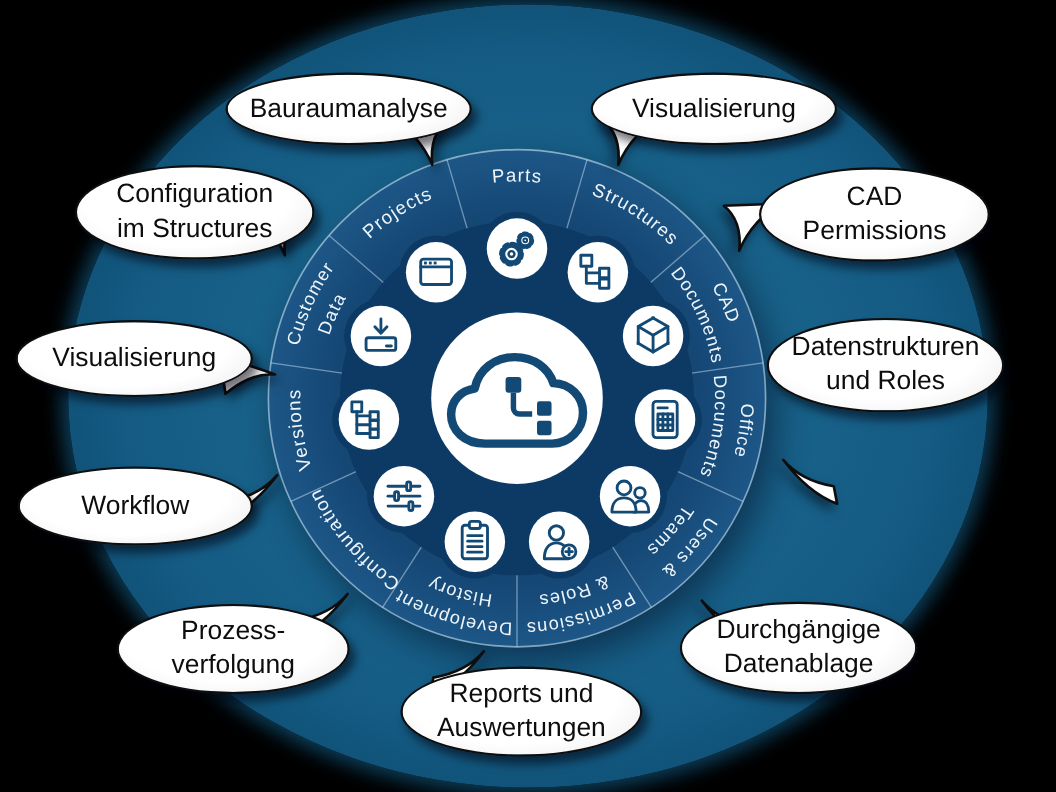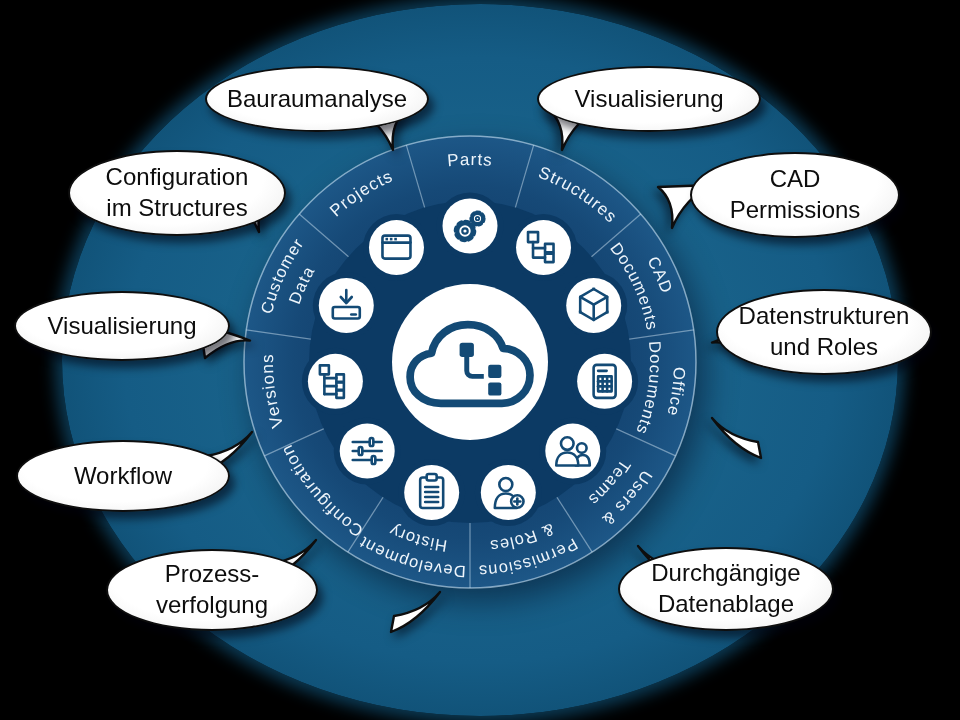--- a/index.html
+++ b/index.html
@@ -19,22 +19,22 @@
   
   .bubble{position:absolute;display:flex;flex-direction:column;align-items:center;justify-content:center;
           border-radius:50%;z-index:4;color:#0d0d0d;font-size:24px;line-height:1.28;text-align:center;
           background:radial-gradient(ellipse at 46% 32%,#ffffff 58%,#f5f5f5 76%,#e3e3e3 90%,#d2d2d2 100%);
           border:2.5px solid #0e0e0e;box-shadow:5px 7px 9px rgba(0,0,12,.55);}
   .b1{left:205px;top:66px;width:220px;height:62px;}
   .b2{left:537px;top:66px;width:220px;height:62px;}
   .b3{left:68px;top:150px;width:214px;height:82px;}
   .b4{left:690px;top:152px;width:206px;height:82px;}
   .b5{left:14px;top:291px;width:212px;height:66px;}
-  .b6{left:716px;top:289px;width:212px;height:82px;}
-  .b7{left:16px;top:440px;width:210px;height:68px;}
+  .b6{left:697px;top:289px;width:212px;height:82px;}
+  .b7{left:16px;top:424px;width:210px;height:68px;}
   .b8{left:714px;top:416px;width:212px;height:80px;}
   .b9{left:106px;top:549px;width:208px;height:78px;}
   .b10{left:618px;top:547px;width:212px;height:80px;}
   .b11{left:364px;top:606px;width:216px;height:78px;}
   .tail{position:absolute;width:60px;height:48px;overflow:visible;z-index:3;
         filter:drop-shadow(4px 5px 5px rgba(0,0,10,.5));}
   .tail path{fill:#ffffff;stroke:#0e0e0e;stroke-width:2.4;stroke-linejoin:round;}
   .mx{transform:scaleX(-1);}
   .t1{left:350px;top:104px;}  .t2{left:545px;top:104px;}
   .t3{left:216px;top:186px;}  .t4{left:655px;top:182px;}
@@ -294,13 +294,17 @@
     <span></span>
   </div>
   <div class="bubble b10">
     <span>Durchgängige</span>
     <span>Datenablage</span>
   </div>
   <div class="bubble b9">
     <span>Prozess-</span>
     <span>verfolgung</span>
   </div>
+  <div class="bubble b11">
+    <span>Reports und</span>
+    <span>Auswertungen</span>
+  </div>
 </div>
 
 </body></html>

